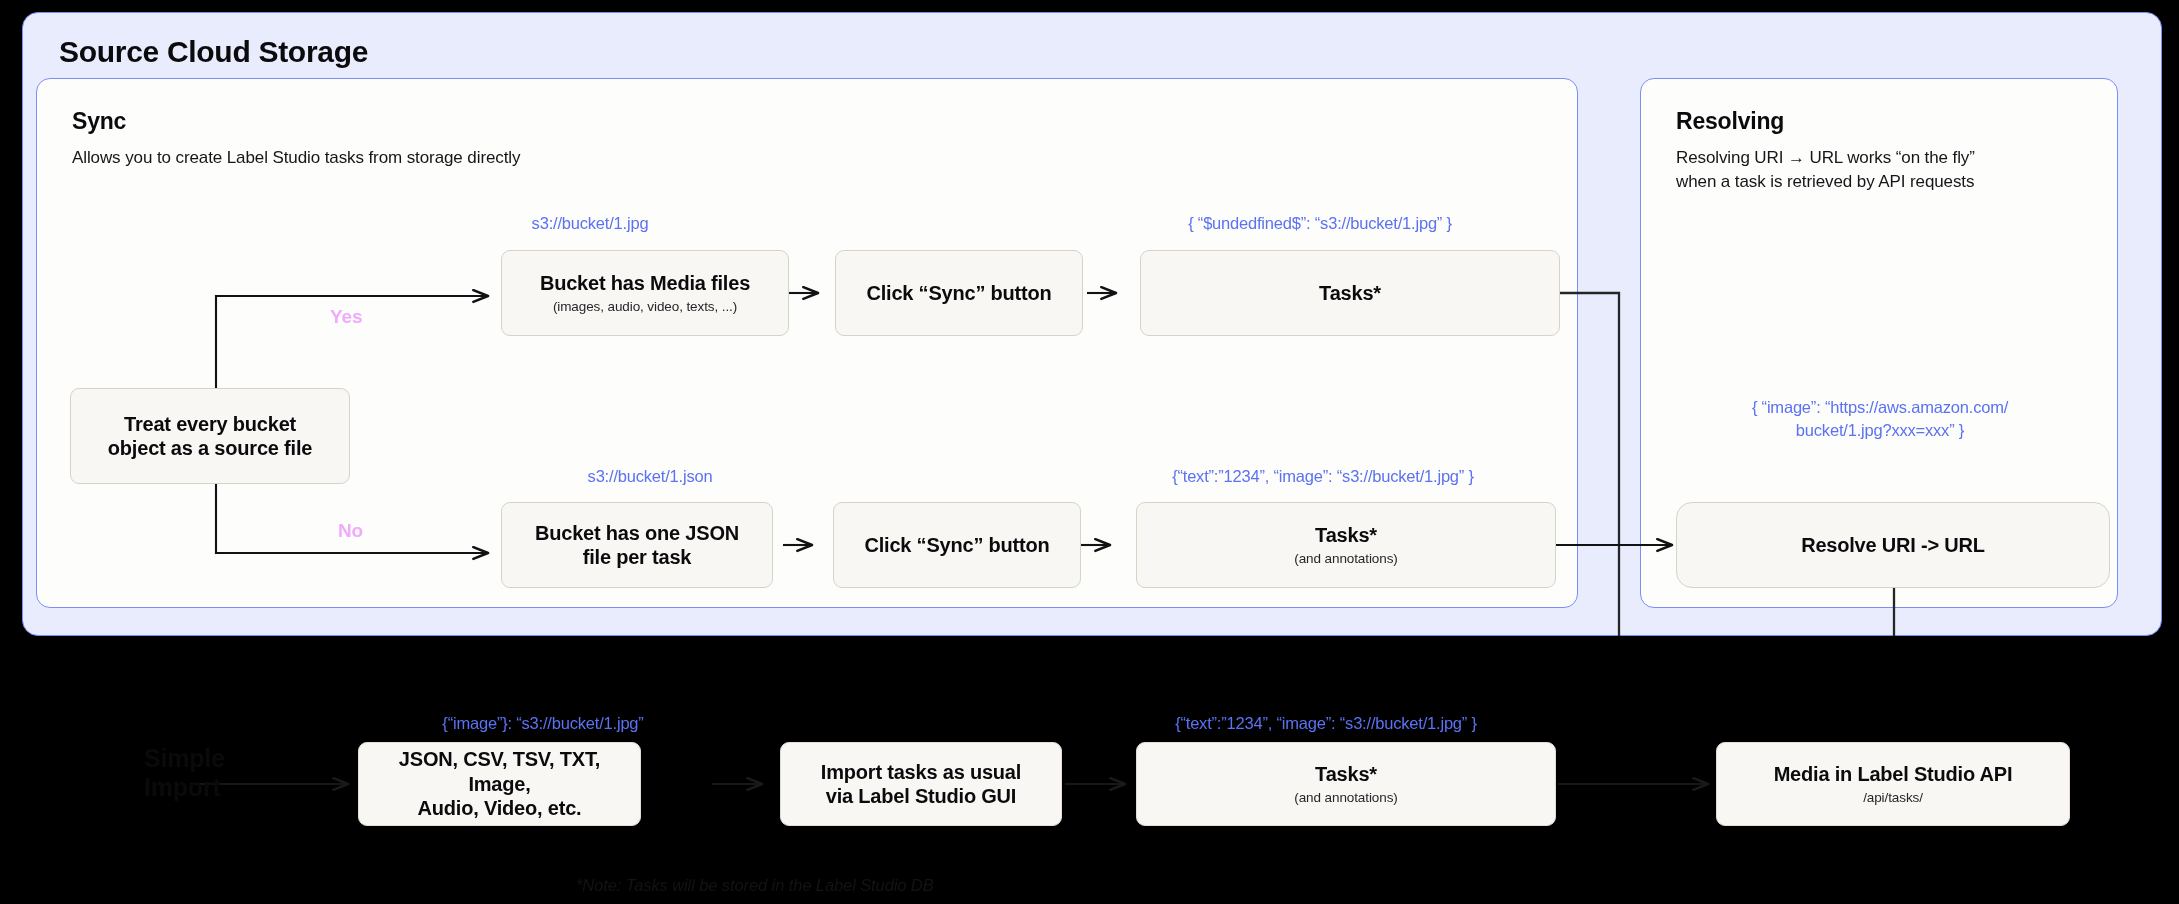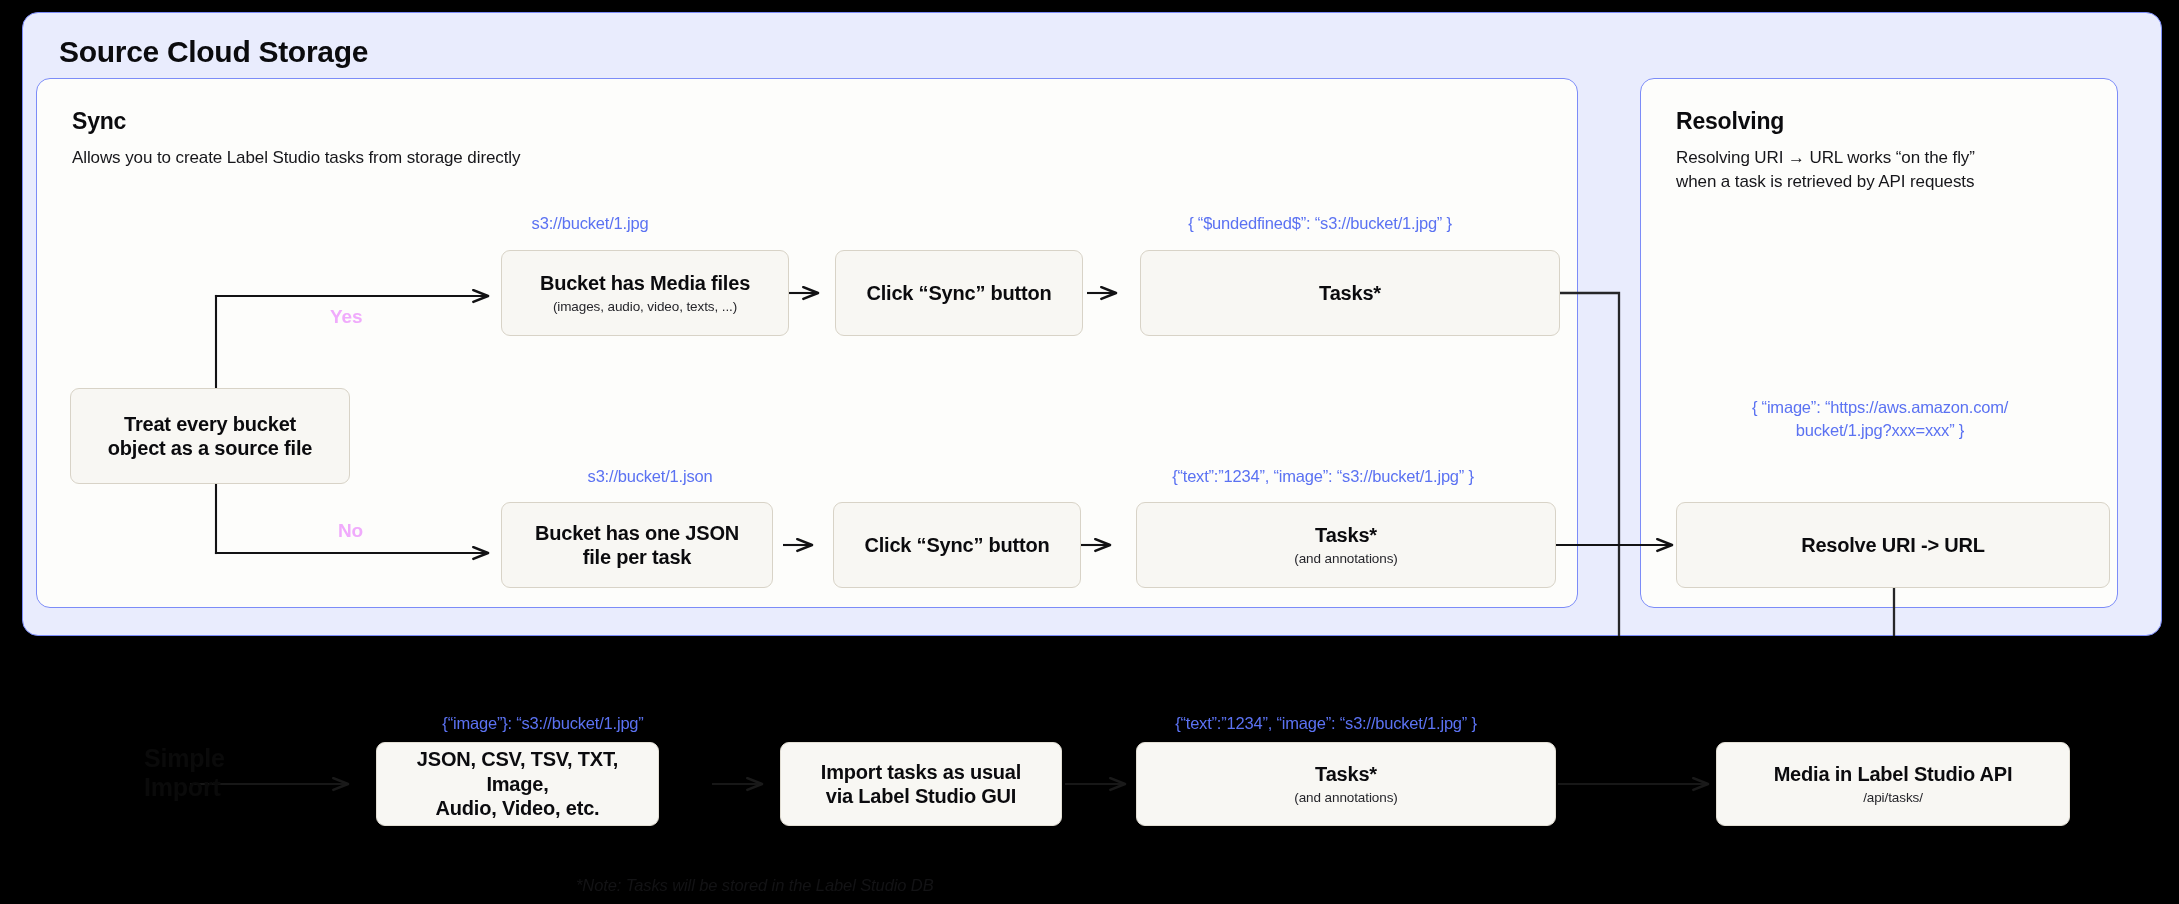--- a/index.html
+++ b/index.html
@@ -249,30 +249,30 @@
   <div class="blue-note" style="left:1090px; top:465px; width:466px;">{“text”:”1234”,  “image”: “s3://bucket/1.jpg” }</div>
 
   <div class="fbox" style="left:1136px; top:502px; width:420px; height:86px;">
     <div class="t1">Tasks*</div>
     <div class="t2">(and annotations)</div>
   </div>
 
   <div class="blue-note" style="left:1676px; top:396px; width:408px;">{ “image”: “https://aws.amazon.com/
 bucket/1.jpg?xxx=xxx” }</div>
 
-  <div class="fbox" style="left:1676px; top:502px; width:434px; height:86px;">
+  <div class="fbox" style="left:1676px; top:502px; width:434px; height:86px;border-radius:16px;">
     <div class="t1">Resolve URI -&gt; URL</div>
   </div>
 
   <div class="ghost-text" style="left:144px; top:744px;">Simple
 Import</div>
 
   <div class="blue-note" style="left:358px; top:712px; width:370px;">{“image”}: “s3://bucket/1.jpg”</div>
 
-  <div class="fbox dark-area" style="left:376px; top:742px; width:283px; height:84px;">
+  <div class="fbox dark-area" style="left:358px; top:742px; width:283px; height:84px;">
     <div class="t1" style="white-space:pre-line;">JSON, CSV, TSV, TXT, Image,
 Audio, Video, etc.</div>
   </div>
 
   <div class="fbox dark-area" style="left:780px; top:742px; width:282px; height:84px;">
     <div class="t1" style="white-space:pre-line;">Import tasks as usual
 via Label Studio GUI</div>
   </div>
 
   <div class="blue-note" style="left:1100px; top:712px; width:452px;">{“text”:”1234”,  “image”: “s3://bucket/1.jpg” }</div>

